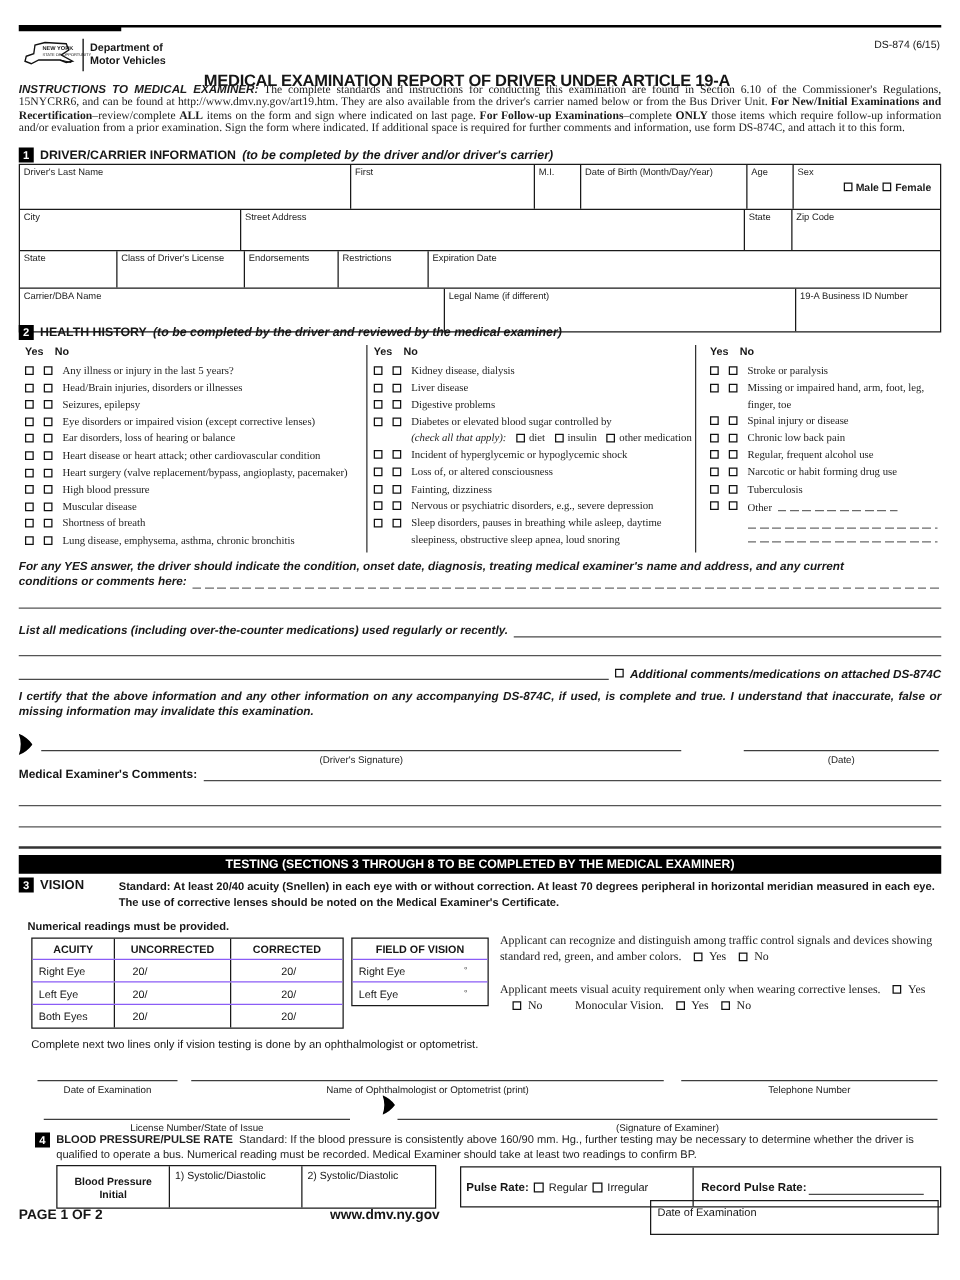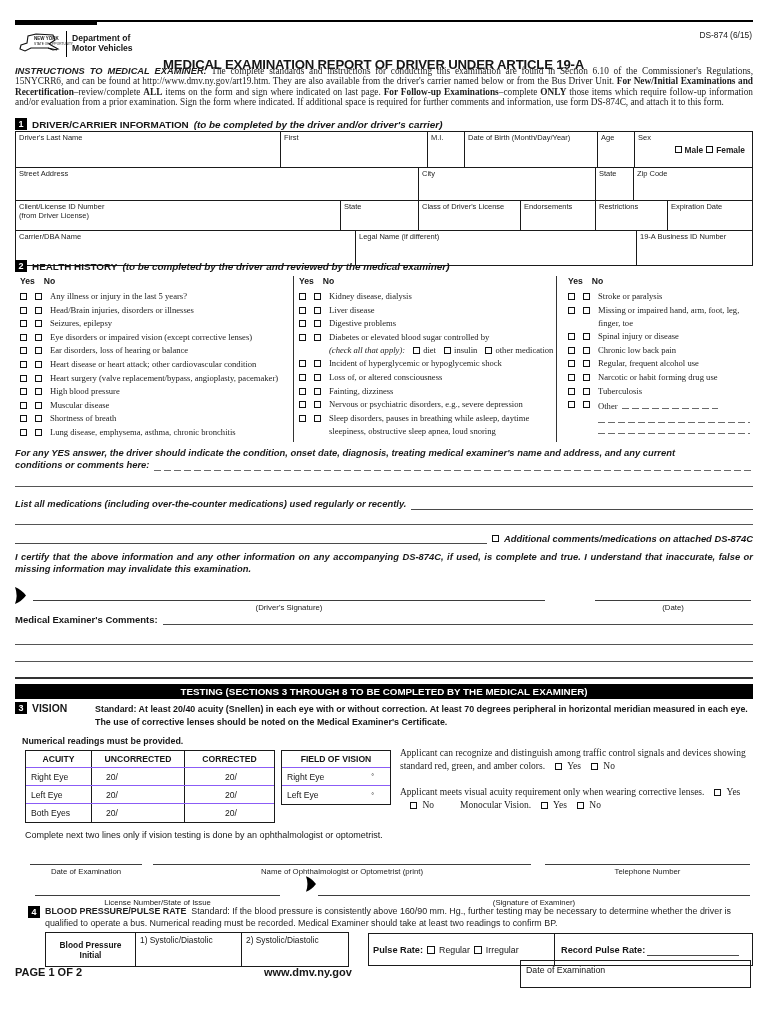--- a/index.html
+++ b/index.html
@@ -158,30 +158,26 @@
         <span>Sex</span>
         <div class="sexrow">
           <span class="cb"></span>
           <span>Male</span>
           <span class="cb"></span>
           <span>Female</span>
         </div>
       </div>
     </div>
     <div class="t1r" style="height:33px;">
+      <div class="t1c" style="flex:0 0 177px;"><span>City</span></div>
       <div class="t1c" style="flex:0 0 403px;"><span>Street Address</span></div>
-      <div class="t1c" style="flex:0 0 177px;"><span>City</span></div>
       <div class="t1c" style="flex:0 0 38px;"><span>State</span></div>
       <div class="t1c" style="flex:1;"><span>Zip Code</span></div>
     </div>
     <div class="t1r" style="height:30px;">
-      <div class="t1c" style="flex:0 0 325px;">
-        <div>Client/License ID Number</div>
-        <div>(from Driver License)</div>
-      </div>
       <div class="t1c" style="flex:0 0 78px;"><span>State</span></div>
       <div class="t1c" style="flex:0 0 102px;"><span>Class of Driver's License</span></div>
       <div class="t1c" style="flex:0 0 75px;"><span>Endorsements</span></div>
       <div class="t1c" style="flex:0 0 72px;"><span>Restrictions</span></div>
       <div class="t1c" style="flex:1;"><span>Expiration Date</span></div>
     </div>
     <div class="t1r" style="height:34px;">
       <div class="t1c" style="flex:0 0 340px;"><span>Carrier/DBA Name</span></div>
       <div class="t1c" style="flex:0 0 281px;"><span>Legal Name (if different)</span></div>
       <div class="t1c" style="flex:1;"><span>19-A Business ID Number</span></div>

